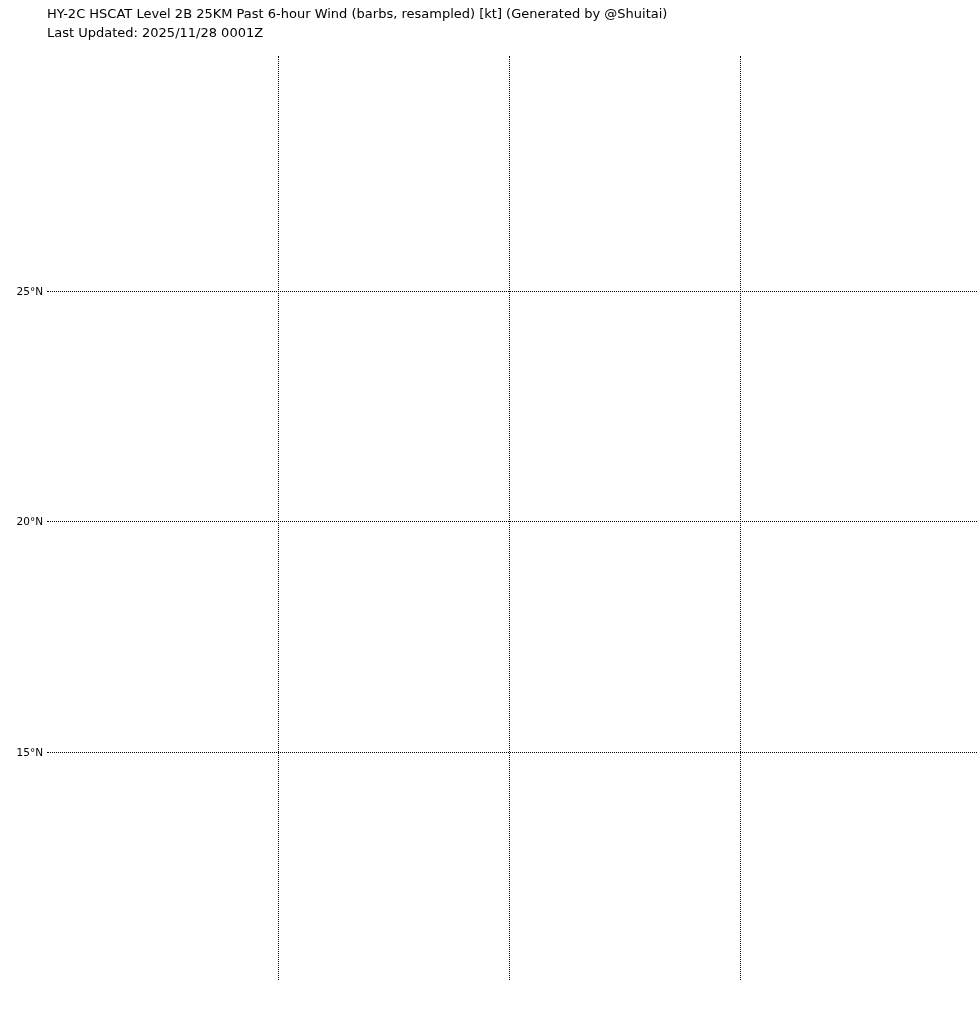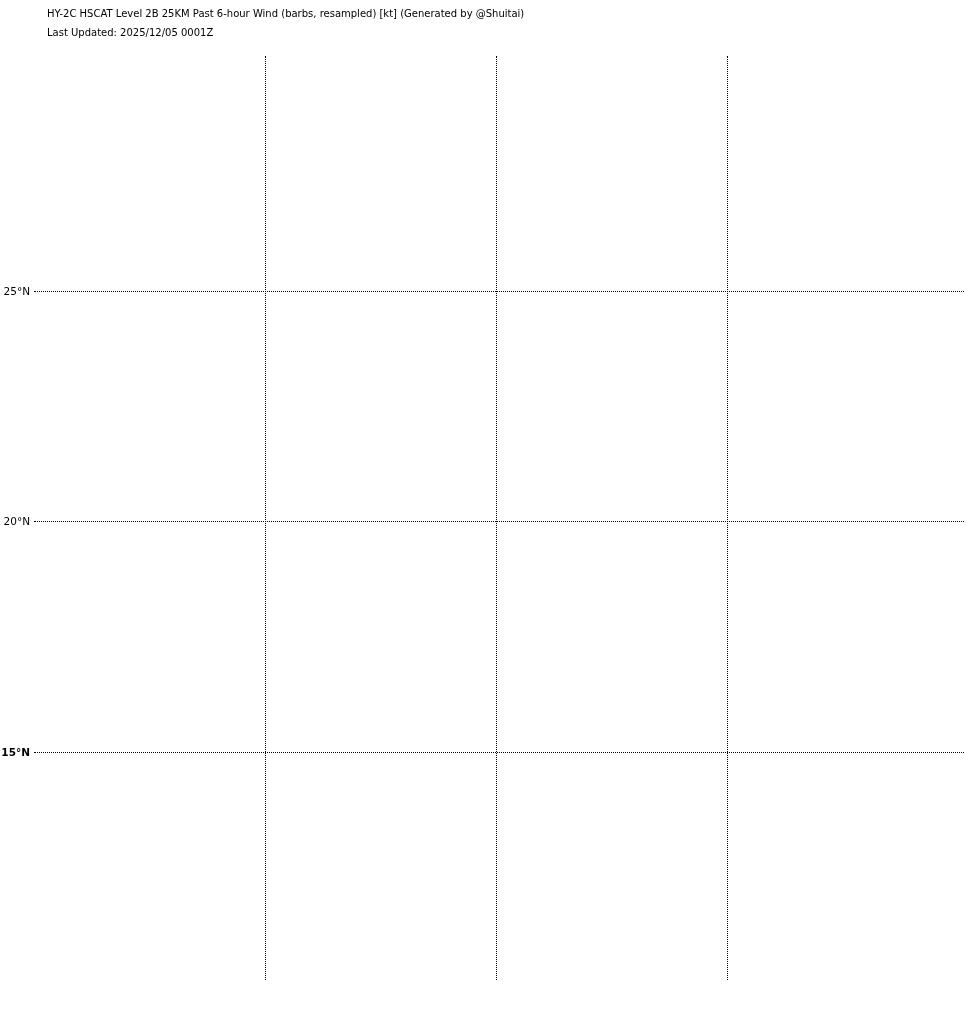--- a/index.html
+++ b/index.html
@@ -20,28 +20,28 @@
     height: 1011px;
   }
   
   .title-block {
     position: absolute;
     left: 47px;
     top: 4px;
     line-height: 19px;
   }
   .title-line {
-    font-size: 10px;
+    font-size: 13px;
     white-space: pre;
     color: #000;
   }
   
   #plot-area {
     position: absolute;
-    left: 34px;
+    left: 47px;
     top: 56px;
     width: 930px;
     height: 924px;
   }
   .gridline-v {
     position: absolute;
     top: 0;
     bottom: 0;
     width: 0;
     border-left: 1.1px dotted #000000;
@@ -70,33 +70,33 @@
     pointer-events: none;
   }
 </style>
 </head>
 <body>
 
 <div id="chart-root">
 
   <div class="title-block">
     <div class="title-line">HY-2C HSCAT Level 2B 25KM Past 6-hour Wind (barbs, resampled) [kt] (Generated by @Shuitai)</div>
-    <div class="title-line">Last Updated: 2025/12/05 0001Z</div>
+    <div class="title-line">Last Updated: 2025/11/28 0001Z</div>
   </div>
 
   <div id="plot-area">
 
     <div class="gridline-v" style="left:231px;"></div>
     <div class="gridline-v" style="left:462px;"></div>
     <div class="gridline-v" style="left:693px;"></div>
 
     <div class="gridline-h" style="top:235px;"></div>
     <div class="gridline-h" style="top:465px;"></div>
     <div class="gridline-h" style="top:696px;"></div>
 
     <div class="ytick-label" style="top:235px;">25°N</div>
     <div class="ytick-label" style="top:465px;margin-left:23px;">20°N</div>
-    <div class="ytick-label" style="top:696px;font-weight:bold;">15°N</div>
+    <div class="ytick-label" style="top:696px;">15°N</div>
 
     <svg id="barb-layer" width="930" height="924"></svg>
 
   </div>
 </div>
 
 </body></html>

